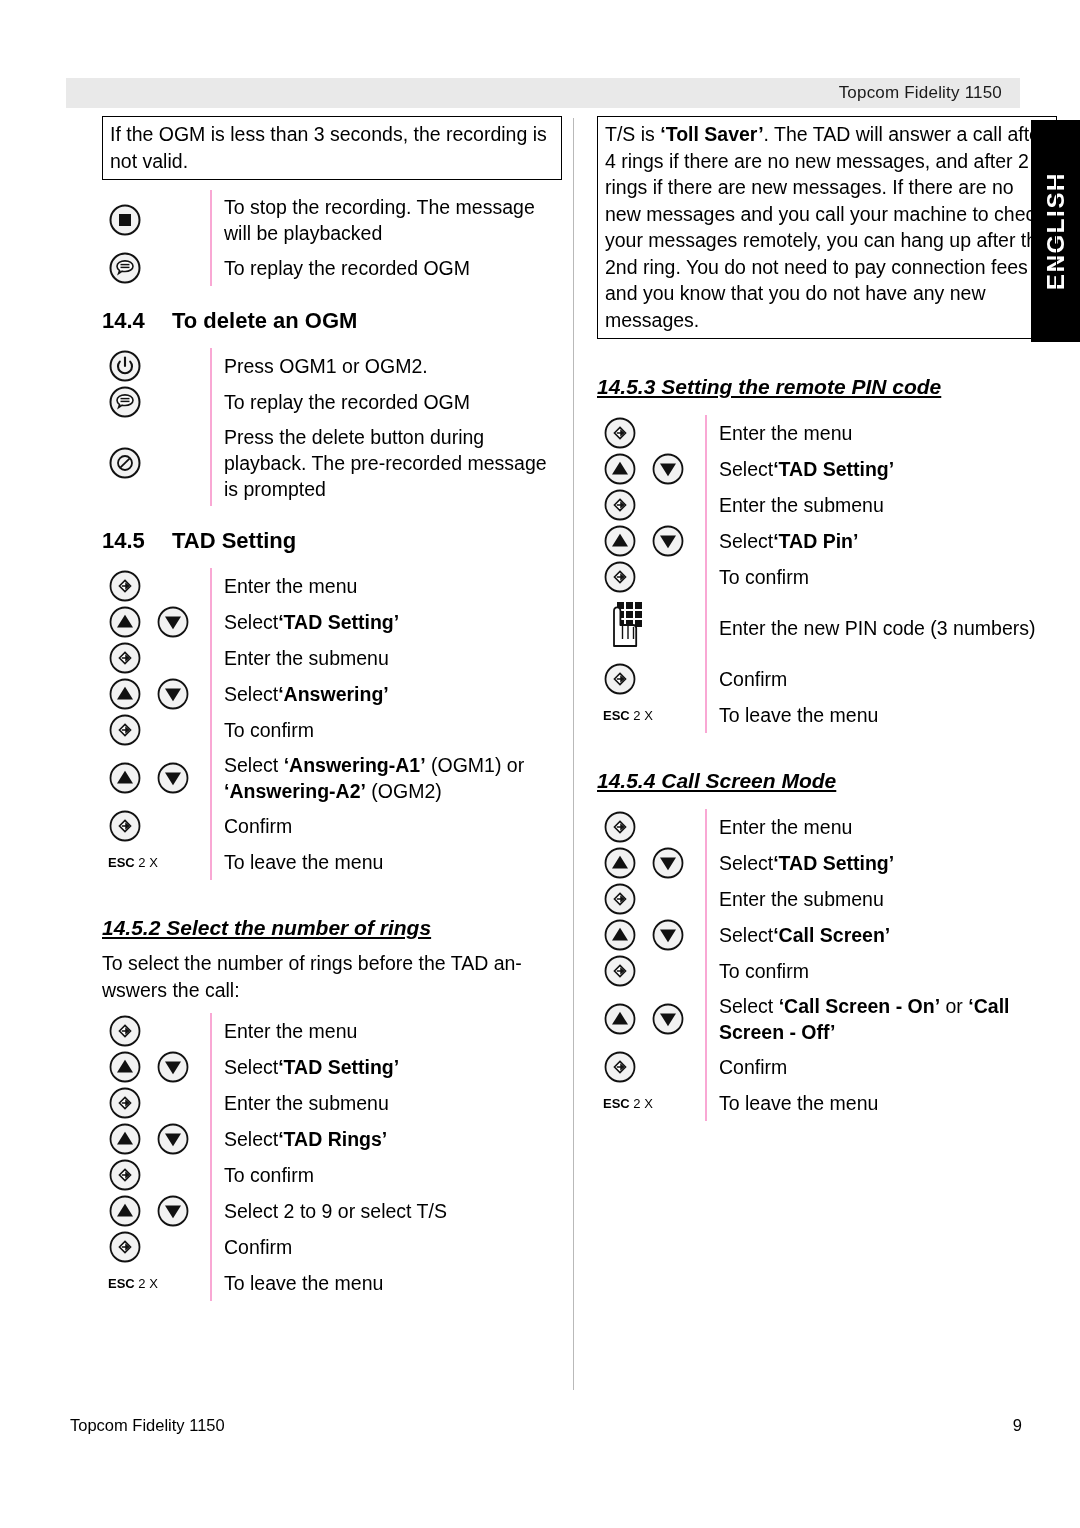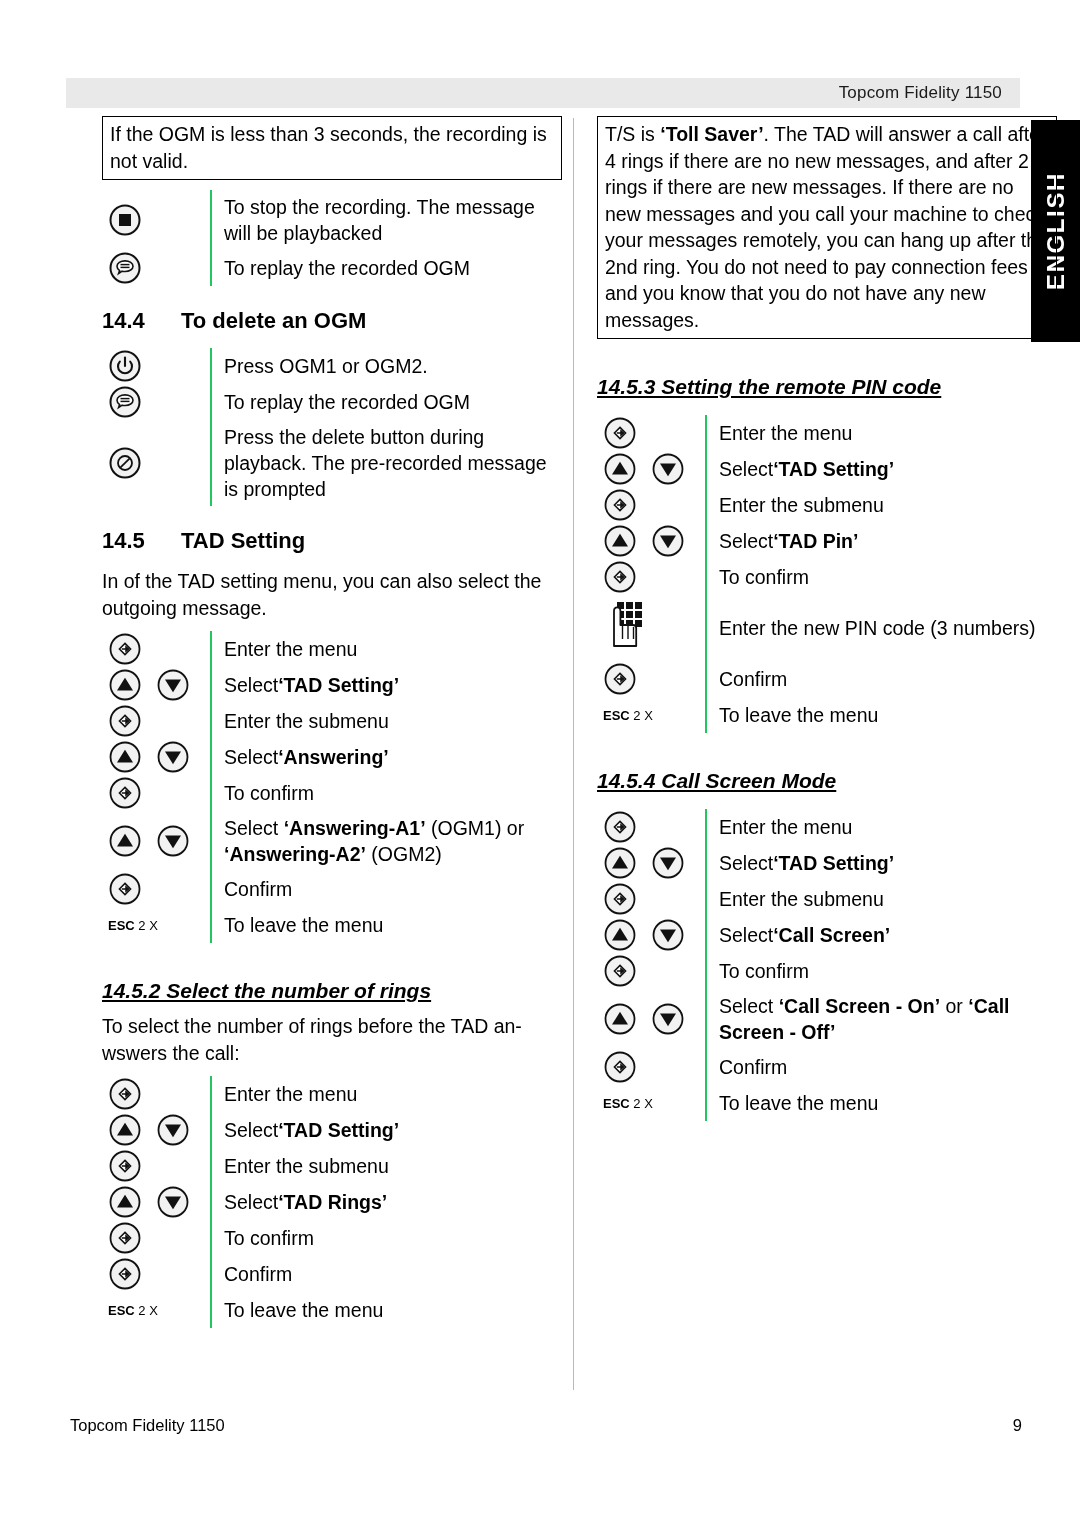--- a/index.html
+++ b/index.html
@@ -95,21 +95,20 @@
     box-sizing: border-box;
   }
 
   
   .h2 {
     display: flex;
     align-items: baseline;
     font-size: 22px;
     font-weight: bold;
     margin: 22px 0 14px 0;
-    gap: 9px;
   }
   .h2 .h2-num { width: 70px; flex: 0 0 70px; }
   .h3 {
     font-size: 21px;
     font-weight: bold;
     font-style: italic;
     text-decoration: underline;
     margin: 18px 0 6px 0;
     display: inline-block;
   }
@@ -128,21 +127,21 @@
     width: 108px;
     flex: 0 0 108px;
     display: flex;
     align-items: center;
     position: relative;
     min-height: 36px;
   }
   .steps .key-a { width: 54px; display: flex; align-items: center; justify-content: flex-start; padding-left: 6px; box-sizing: border-box;}
   .steps .key-b { width: 54px; display: flex; align-items: center; justify-content: flex-start; box-sizing: border-box;}
   .steps .desc {
-    border-left: 2px solid #22c55e;
+    border-left: 2px solid #f9a8d4;
     padding: 4px 0 4px 12px;
     font-size: 19.5px;
     line-height: 26px;
     flex: 1 1 auto;
     display: flex;
     align-items: center;
   }
   .steps .desc.tall { align-items: flex-start; }
   .esc-label {
     font-size: 13px;
@@ -277,21 +276,20 @@
         </div>
         <div class="desc tall">Press the delete button during playback. The pre-recorded message is prompted</div>
       </div>
     </div>
 
     <div class="h2">
       <span class="h2-num">14.5</span>
       <span>TAD Setting</span>
     </div>
 
-    <p class="para">In of the TAD setting menu, you can also select the outgoing message.</p>
 
     <div class="steps">
       <div class="row">
         <div class="keys">
           <div class="key-a">
             <span class="ico">
               <svg width="34" height="34" viewBox="0 0 34 34">
                 <circle cx="17" cy="17" r="14.5" fill="#f2f2f2" stroke="#111" stroke-width="1.8"></circle>
                 <path d="M17 11.4 22.6 17 17 22.6 11.4 17z" fill="#fff" stroke="#111" stroke-width="1.5"></path>
                 <path d="M13.8 17h5.6M18 14.8l2.6 2.2-2.6 2.2z" fill="#111" stroke="#111" stroke-width="1.5"></path>
@@ -530,20 +528,41 @@
                 <path d="M17 11.4 22.6 17 17 22.6 11.4 17z" fill="#fff" stroke="#111" stroke-width="1.5"></path>
                 <path d="M13.8 17h5.6M18 14.8l2.6 2.2-2.6 2.2z" fill="#111" stroke="#111" stroke-width="1.5"></path>
               </svg>
             </span>
           </div>
           <div class="key-b"></div>
         </div>
         <div class="desc">To confirm</div>
       </div>
 
+      <div class="row">
+        <div class="keys">
+          <div class="key-a">
+            <span class="ico">
+              <svg width="34" height="34" viewBox="0 0 34 34">
+                <circle cx="17" cy="17" r="14.5" fill="#f2f2f2" stroke="#111" stroke-width="1.8"></circle>
+                <path d="M17 9.8 25 22.6H9z" fill="#111"></path>
+              </svg>
+            </span>
+          </div>
+          <div class="key-b">
+            <span class="ico">
+              <svg width="34" height="34" viewBox="0 0 34 34">
+                <circle cx="17" cy="17" r="14.5" fill="#f2f2f2" stroke="#111" stroke-width="1.8"></circle>
+                <path d="M17 24.2 9 11.4h16z" fill="#111"></path>
+              </svg>
+            </span>
+          </div>
+        </div>
+        <div class="desc">Select 2 to 9 or select T/S</div>
+      </div>
 
       <div class="row">
         <div class="keys">
           <div class="key-a">
             <span class="ico">
               <svg width="34" height="34" viewBox="0 0 34 34">
                 <circle cx="17" cy="17" r="14.5" fill="#f2f2f2" stroke="#111" stroke-width="1.8"></circle>
                 <path d="M17 11.4 22.6 17 17 22.6 11.4 17z" fill="#fff" stroke="#111" stroke-width="1.5"></path>
                 <path d="M13.8 17h5.6M18 14.8l2.6 2.2-2.6 2.2z" fill="#111" stroke="#111" stroke-width="1.5"></path>
               </svg>

